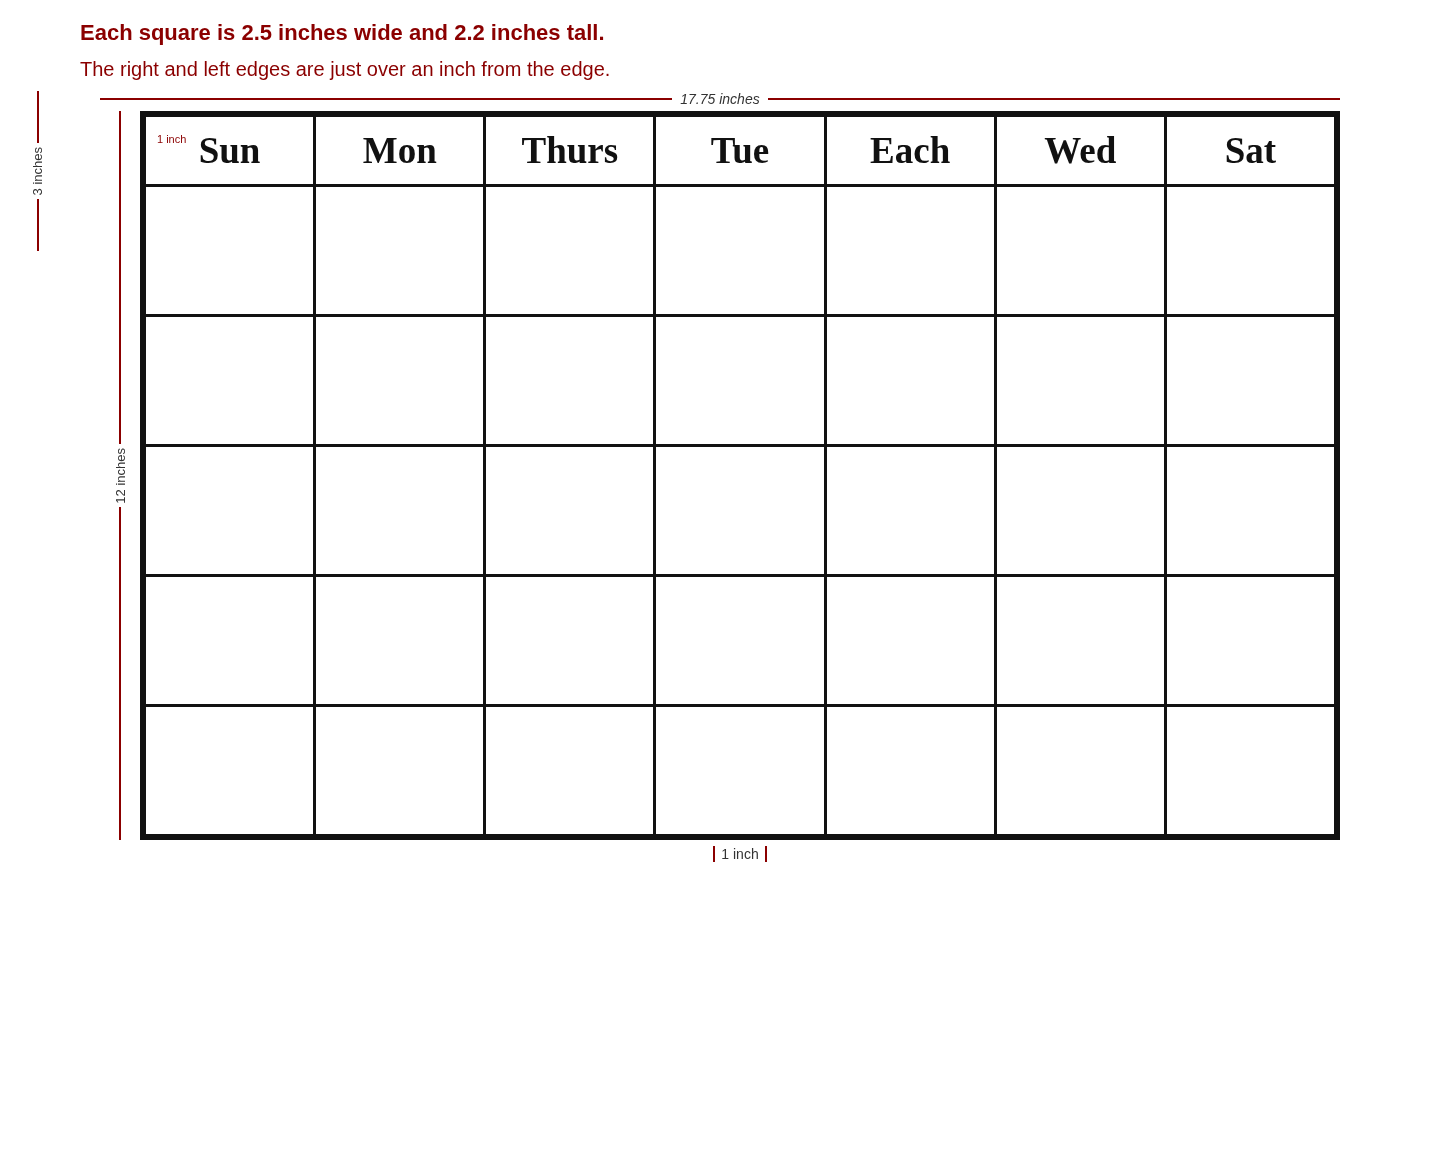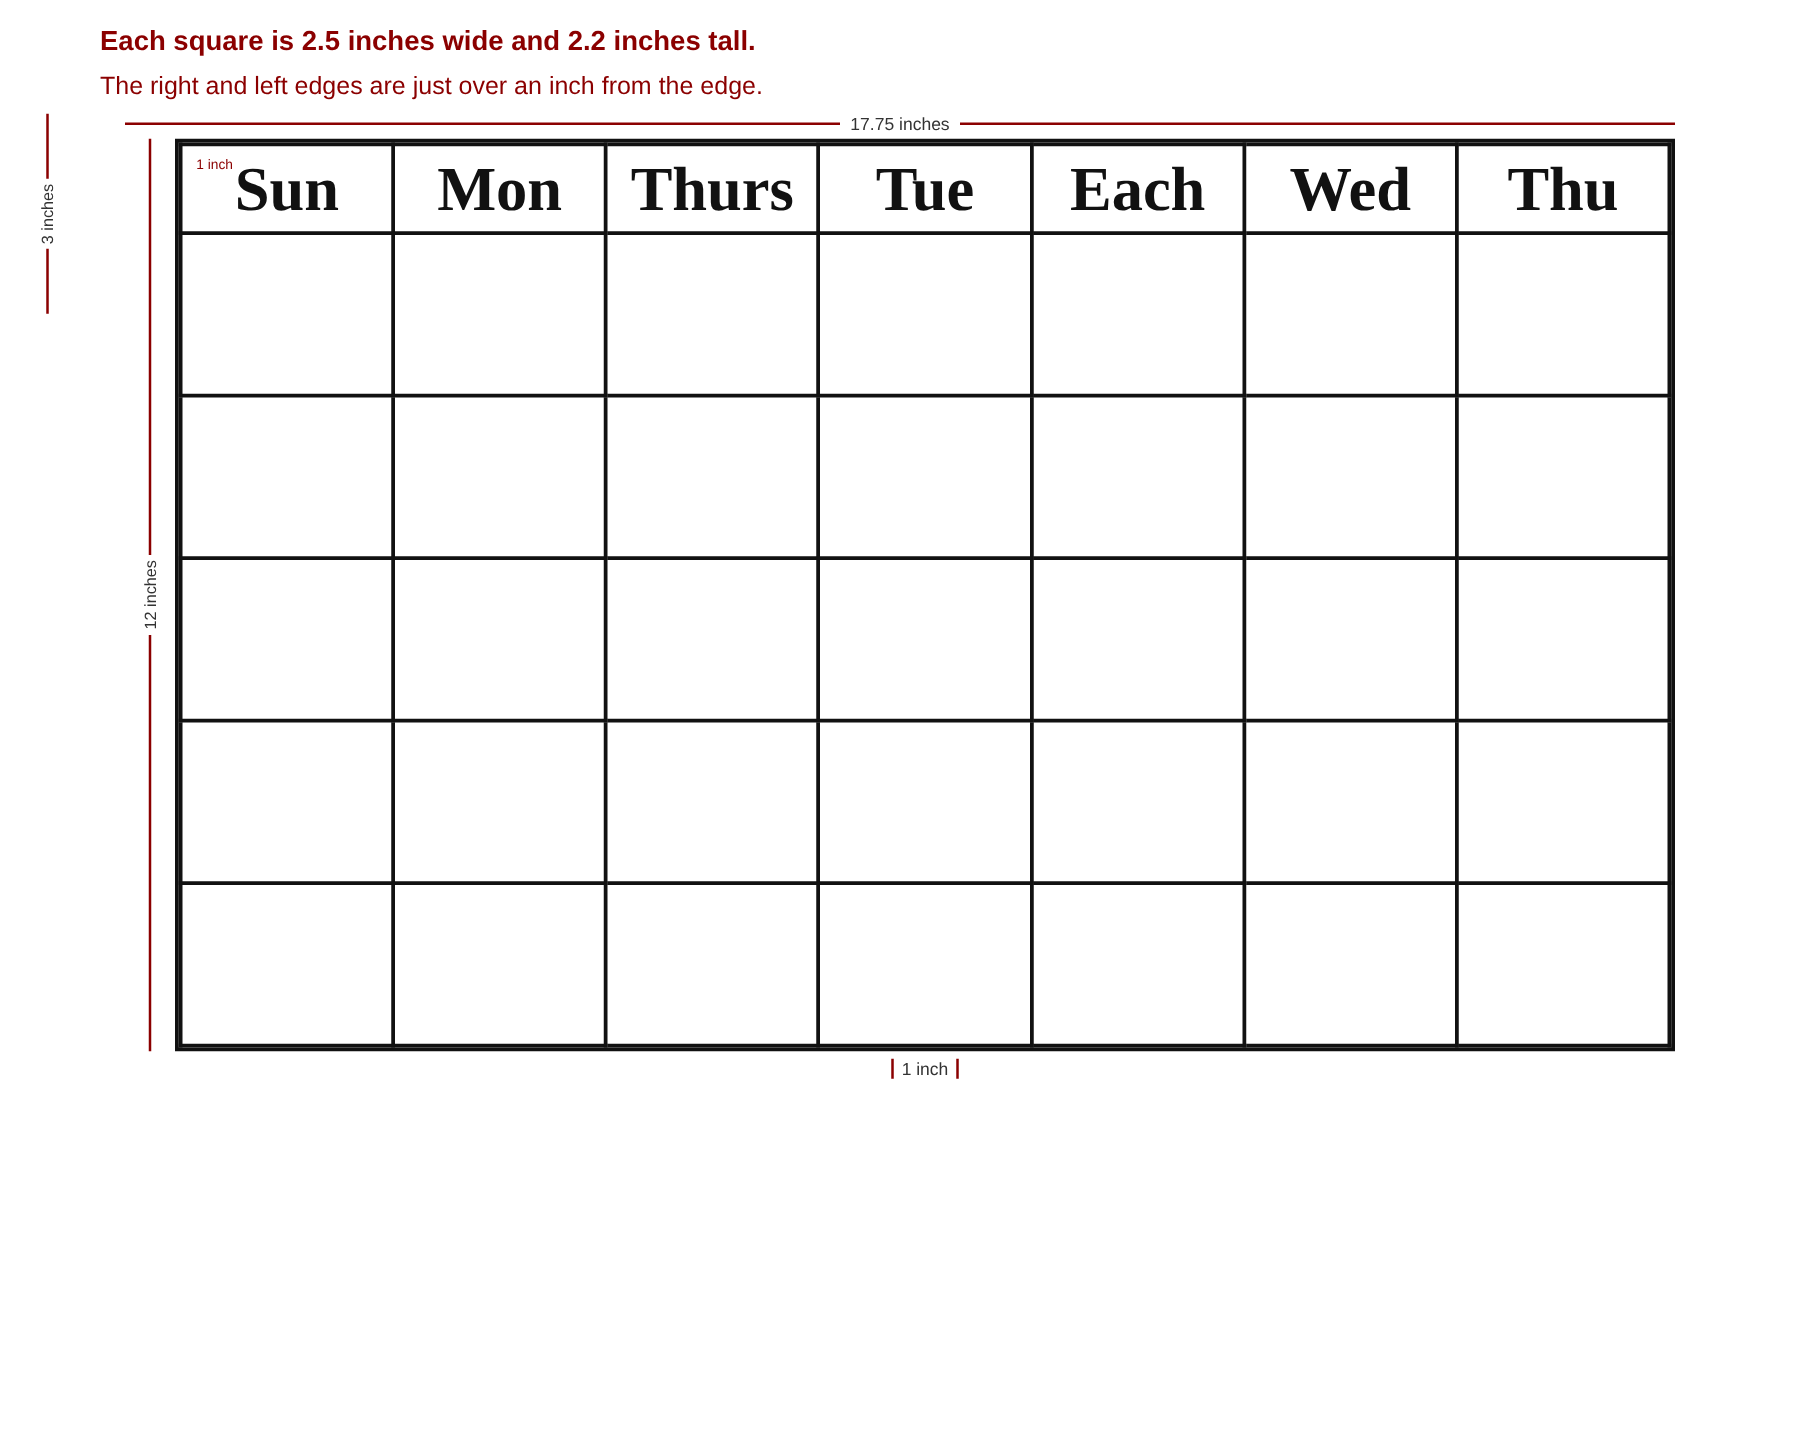--- a/index.html
+++ b/index.html
@@ -69,20 +69,21 @@
       padding: 4px 0;
       white-space: nowrap;
     }
 
     
     .measure-top-row {
       display: flex;
       align-items: center;
       margin-bottom: 4px;
       position: relative;
+      font-style: italic;
     }
 
     .h-line-top {
       flex: 1;
       height: 2px;
       background: #8b0000;
     }
 
     .h-label-top {
       font-size: 14px;
@@ -152,21 +153,21 @@
 
     .calendar table tbody tr td {
       border: 3px solid #111;
       height: 130px;
       vertical-align: top;
       padding: 4px;
     }
 
     .day-header {
       font-family: 'Segoe Script', 'Brush Script MT', cursive;
-      font-size: 50px;
+      font-size: 37px;
       font-weight: 900;
       color: #111;
     }
 
     .inch-label {
       font-size: 11px;
       color: #8b0000;
       font-family: Arial, sans-serif;
       font-weight: normal;
       position: absolute;
@@ -259,21 +260,21 @@
             <th>
               <span class="day-header">Tue</span>
             </th>
             <th>
               <span class="day-header">Each</span>
             </th>
             <th>
               <span class="day-header">Wed</span>
             </th>
             <th>
-              <span class="day-header">Thu</span>
+              <span class="day-header">Sat</span>
             </th>
           </tr>
         </thead>
         <tbody>
           <tr>
             <td></td>
             <td></td>
             <td></td>
             <td></td>
             <td></td>

